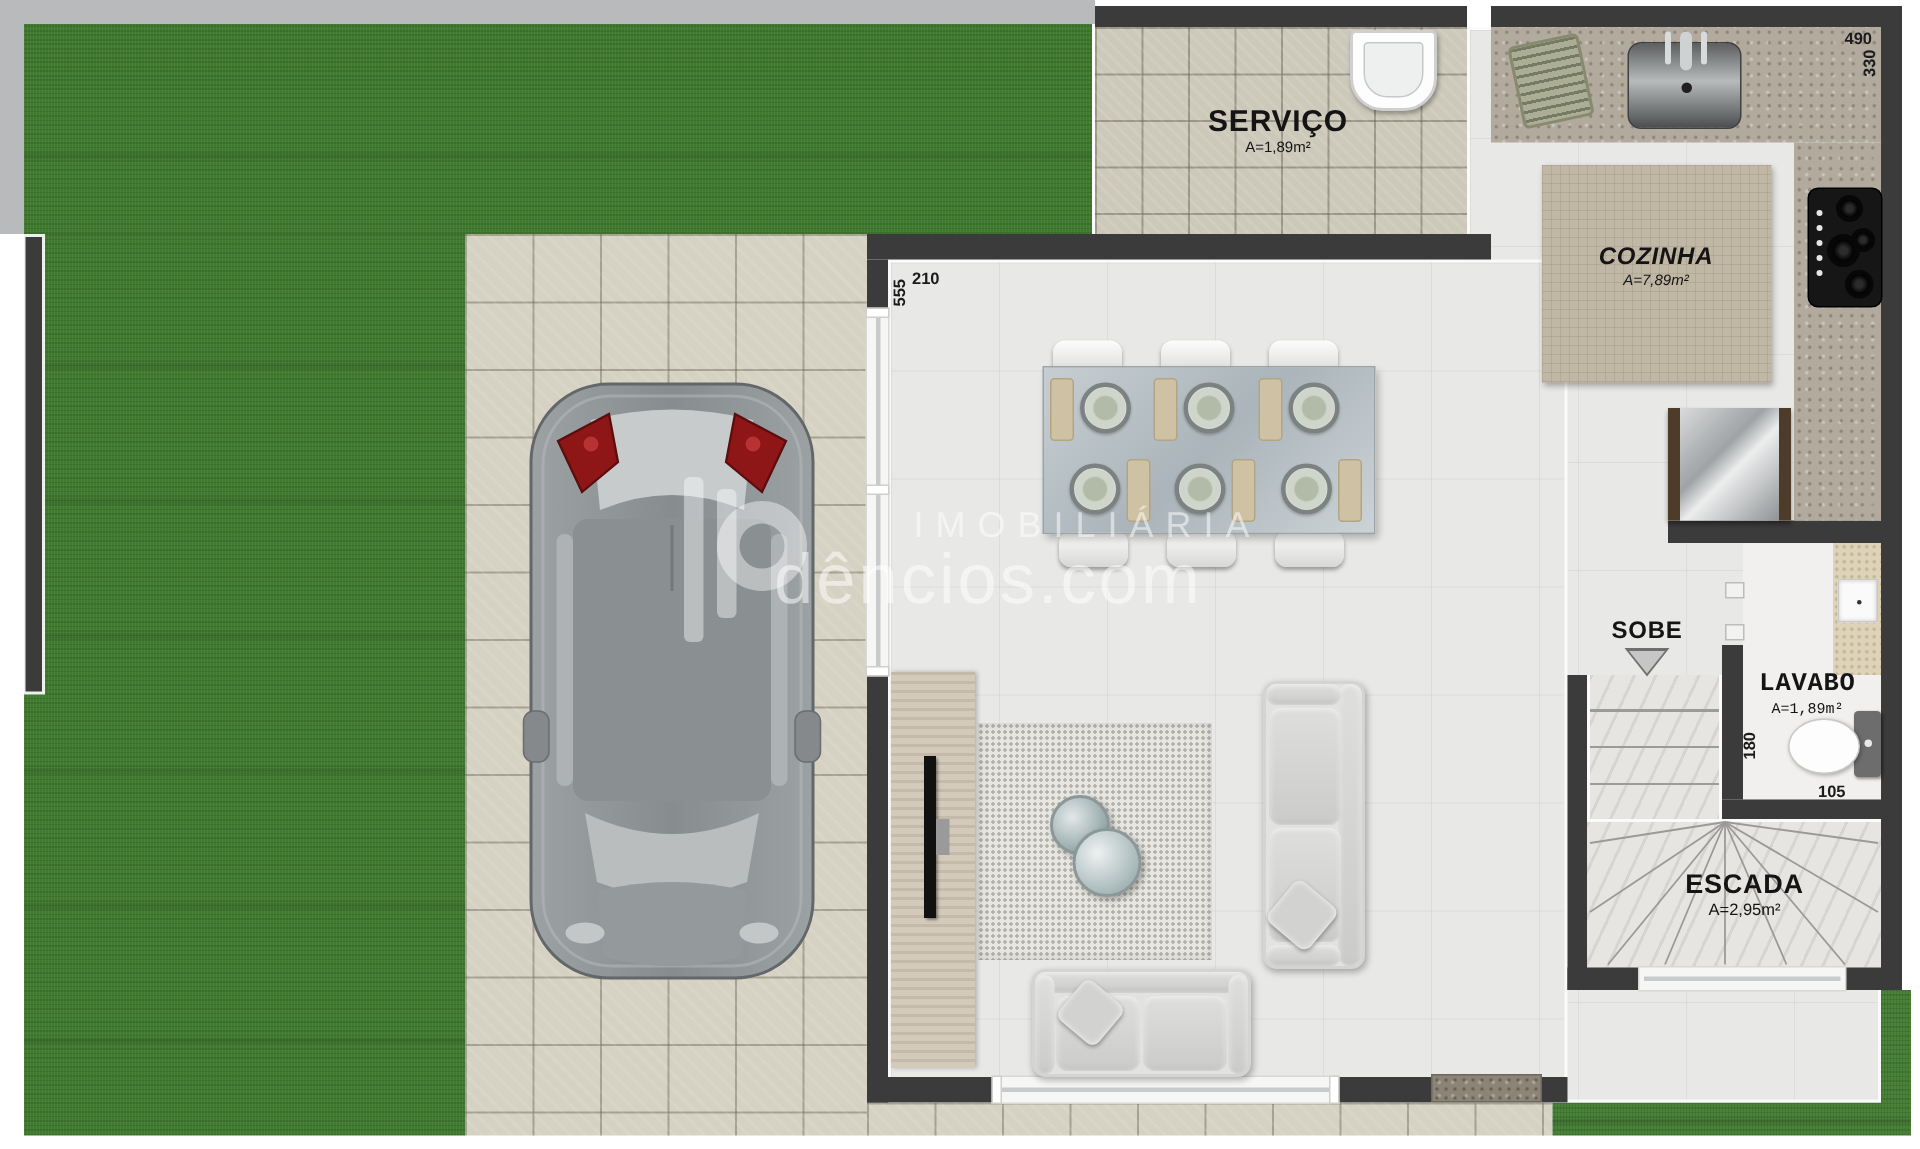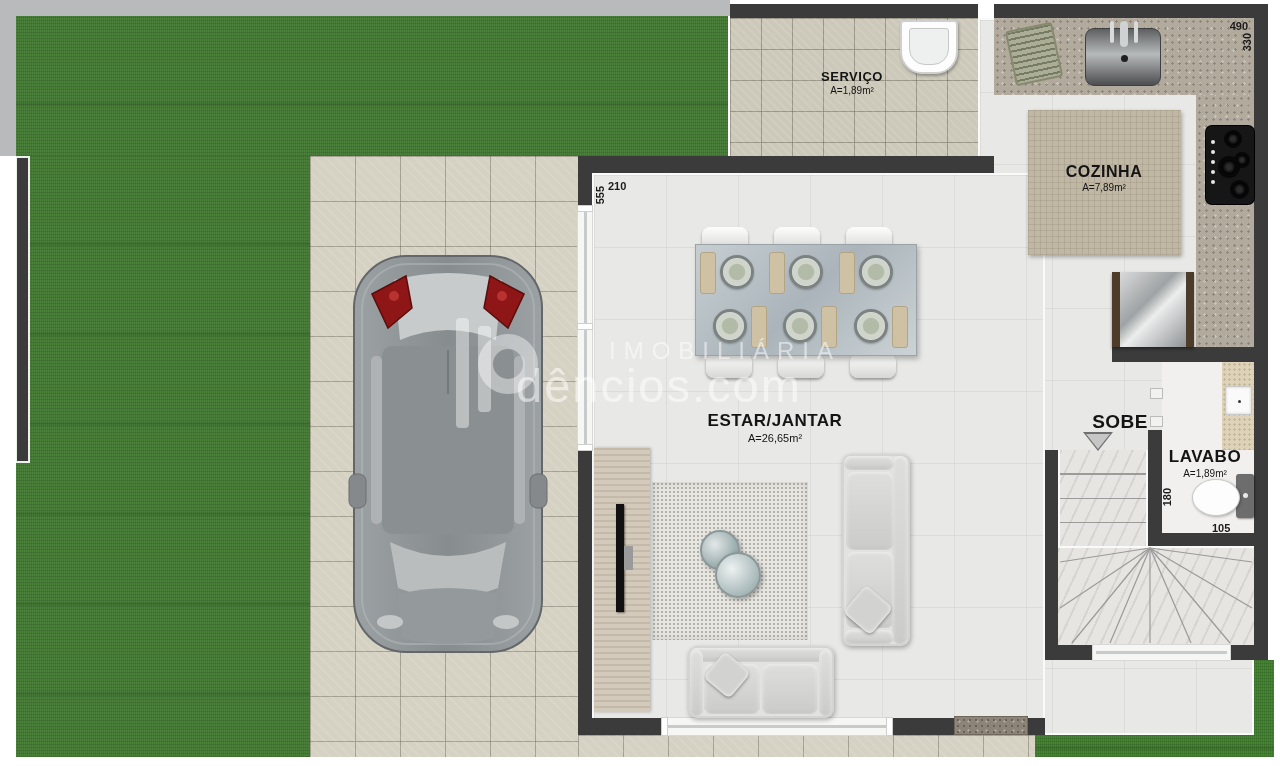--- a/index.html
+++ b/index.html
@@ -336,37 +336,37 @@
 
   <div class="wm" style="left:430px;top:312px;width:120px;height:120px;">
     <div class="wm-stem" style="left:26px;top:6px;width:13px;height:110px;"></div>
     <div class="wm-stem" style="left:48px;top:14px;width:13px;height:86px;"></div>
     <div class="wm-ring" style="left:48px;top:22px;width:30px;height:30px;"></div>
   </div>
   <div class="wm" style="left:516px;top:358px;width:360px;font-size:47px;letter-spacing:2px;">dêncios.com</div>
   <div class="wm" style="left:600px;top:337px;width:250px;font-size:24px;letter-spacing:8px;text-align:center;">IMOBILIÁRIA</div>
 
   <div class="room-label" style="left:792px;top:70px;width:120px;">
-    <div class="name" style="font-size:13px;">SERVIÇO</div>
+    <div class="name" style="font-size:20px;">SERVIÇO</div>
     <div class="area" style="font-size:10px;">A=1,89m²</div>
   </div>
-  <div class="room-label" style="left:1044px;top:163px;width:120px;">
+  <div class="room-label" style="left:1044px;top:163px;width:120px;font-style:italic;">
     <div class="name" style="font-size:16px;">COZINHA</div>
     <div class="area" style="font-size:10px;">A=7,89m²</div>
   </div>
-  <div class="room-label" style="left:675px;top:412px;width:200px;">
-    <div class="name" style="font-size:17px;">ESTAR/JANTAR</div>
-    <div class="area">A=26,65m²</div>
-  </div>
   <div class="room-label" style="left:1048px;top:412px;width:100px;">
-    <div class="name" style="font-size:19px;text-align:right;">SOBE</div>
-  </div>
-  <div class="room-label" style="left:1155px;top:448px;width:100px;">
+    <div class="name" style="font-size:16px;">SOBE</div>
+  </div>
+  <div class="room-label" style="left:1155px;top:448px;width:100px;font-family:Liberation Mono, monospace;">
     <div class="name" style="font-size:17px;">LAVABO</div>
     <div class="area" style="font-size:10px;">A=1,89m²</div>
+  </div>
+  <div class="room-label" style="left:1098px;top:580px;width:130px;">
+    <div class="name" style="font-size:18px;">ESCADA</div>
+    <div class="area">A=2,95m²</div>
   </div>
 
   <div class="dim" style="left:1200px;top:20px;width:48px;text-align:right;">490</div>
   <div class="dim v" style="left:1241px;top:33px;">330</div>
   <div class="dim" style="left:608px;top:180px;">210</div>
   <div class="dim v" style="left:594px;top:186px;">555</div>
   <div class="dim v" style="left:1161px;top:488px;">180</div>
   <div class="dim" style="left:1168px;top:522px;margin-left:44px;">105</div>
 
 </div>

